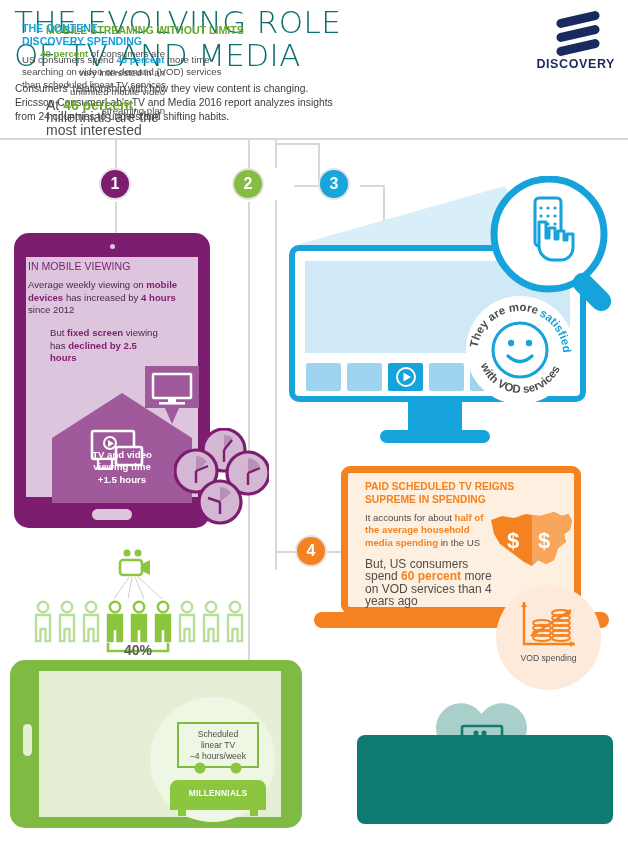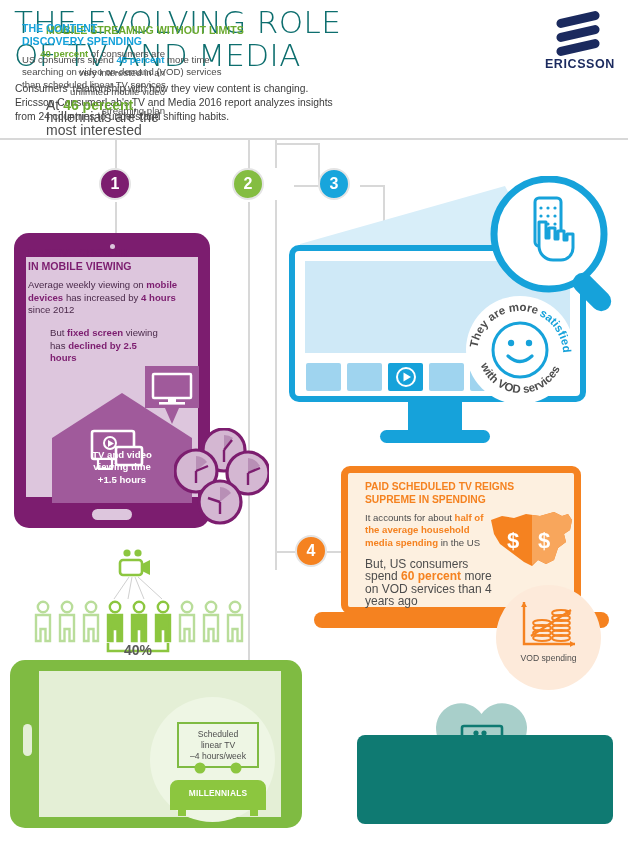--- a/index.html
+++ b/index.html
@@ -58,21 +58,21 @@
     background: #7c1d6f; border-radius: 15px; z-index: 4;
   }
   #panel1 .screen {
     position: absolute; left: 12px; top: 24px; right: 12px; bottom: 31px;
     background: #ddc6dd;
   }
   #panel1 .cam { position:absolute; left:50%; top:11px; margin-left:-2.5px; width:5px;height:5px;border-radius:50%;background:#dcc6dc;}
   #panel1 .homebtn { position:absolute; left:50%; bottom:8px; margin-left:-20px; width:40px;height:11px;border-radius:6px;background:#ddc6dd;}
   .p1-head {
     position: absolute; left: 14px; top: 14px; width: 160px;
-    font-size: 10.6px; font-weight: bold; line-height: 13px;
+    font-size: 10.6px; font-weight: normal; line-height: 13px;
     color: #7c1d6f; white-space: pre-line;
   }
   .p1-b1 {
     position: absolute; left: 14px; top: 46px; width: 170px;
     font-size: 9.6px; line-height: 12.6px; color: #4a2a4a;
   }
   .p1-b2 {
     position: absolute; left: 14px; top: 94px; width: 110px;
     font-size: 9.6px; line-height: 12.6px; color: #4a2a4a; margin-left: 22px;
   }
@@ -181,21 +181,21 @@
 Ericsson ConsumerLab's TV and Media 2016 report analyzes insights
 from 24 countries to understand shifting habits.</div>
 
   <svg class="logo" viewBox="0 0 68 62">
     <g fill="#1b2a5e">
       <rect x="12" y="6" width="44" height="9" rx="4.5" transform="rotate(-13 34 10.5)"></rect>
       <rect x="12" y="20" width="44" height="9" rx="4.5" transform="rotate(-13 34 24.5)"></rect>
       <rect x="12" y="34" width="44" height="9" rx="4.5" transform="rotate(-13 34 38.5)"></rect>
     </g>
   </svg>
-  <div class="logo-word">ERICSSON</div>
+  <div class="logo-word">DISCOVERY</div>
 
   <div class="line hline" style="left:0;top:138px;width:628px;"></div>
   <div class="line vline" style="left:115px;top:138px;height:32px;"></div>
   <div class="line vline" style="left:115px;top:202px;height:40px;"></div>
   <div class="line vline" style="left:248px;top:138px;height:32px;"></div>
   <div class="line vline" style="left:248px;top:202px;height:472px;"></div>
   <div class="line vline" style="left:275px;top:138px;height:30px;"></div>
   <div class="line vline" style="left:275px;top:200px;height:370px;"></div>
   <div class="line hline" style="left:275px;top:143px;width:45px;"></div>
   <div class="line vline" style="left:318px;top:143px;height:42px;"></div>

